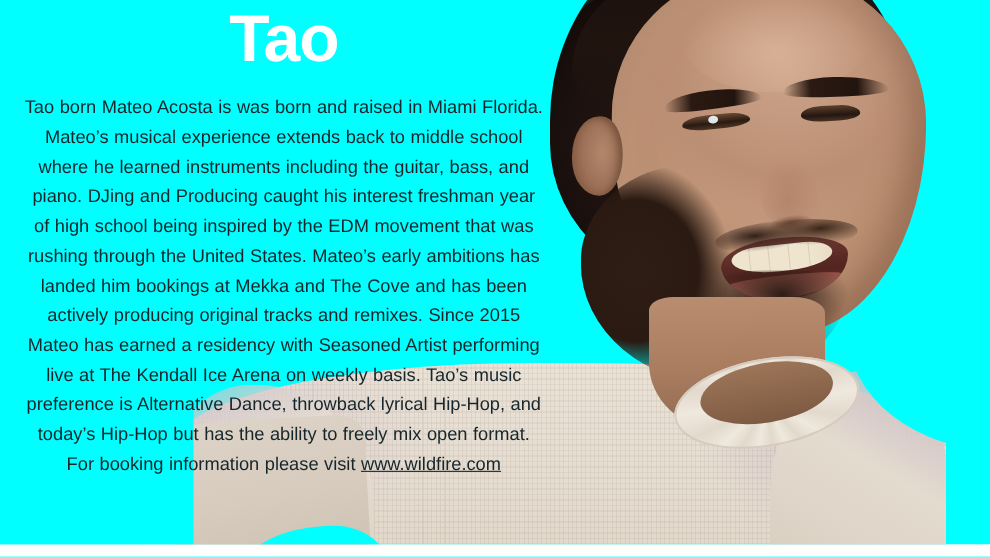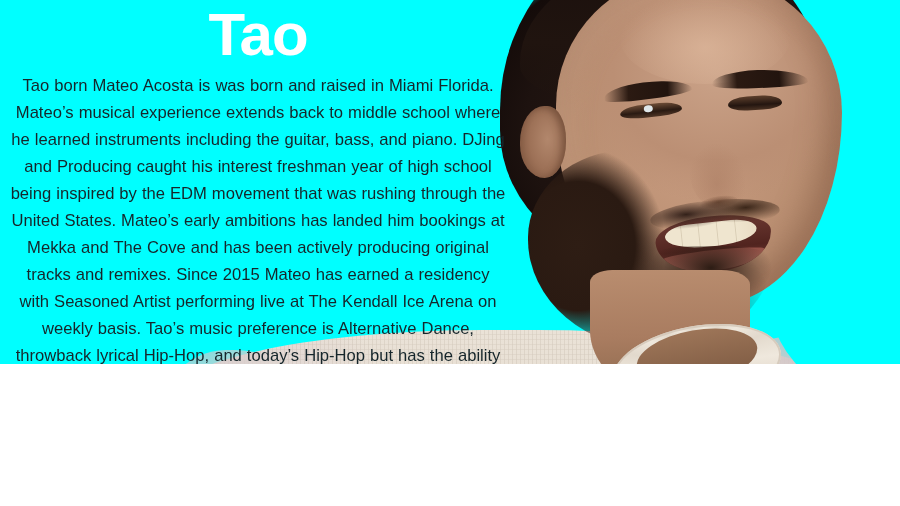--- a/index.html
+++ b/index.html
@@ -4,21 +4,21 @@
 <title>Tao Artist Bio</title>
 <style>
   html, body {
     margin: 0;
     padding: 0;
     background: #ffffff;
   }
   #slide {
     position: relative;
     width: 900px;
-    height: 364px;
+    height: 495px;
     overflow: hidden;
     background: #00ffff;
     font-family: "Liberation Sans", sans-serif;
   }
 
   
   .photo-layer {
     position: absolute;
     inset: 0;
     pointer-events: none;
@@ -319,21 +319,21 @@
     margin: 0;
     padding-top: 2px;
     text-align: center;
     font-size: 60px;
     line-height: 66px;
     font-weight: bold;
     color: #ffffff;
     letter-spacing: -1px;
   }
   .bio-text {
-    margin: 4px;
+    margin: 16px;
     padding: 0 6px;
     text-align: center;
     font-size: 16.6px;
     line-height: 27px;
     color: #16262b;
     word-spacing: 0.4px;
   }
   .bio-link {
     color: #16262b;
     text-decoration: underline;

